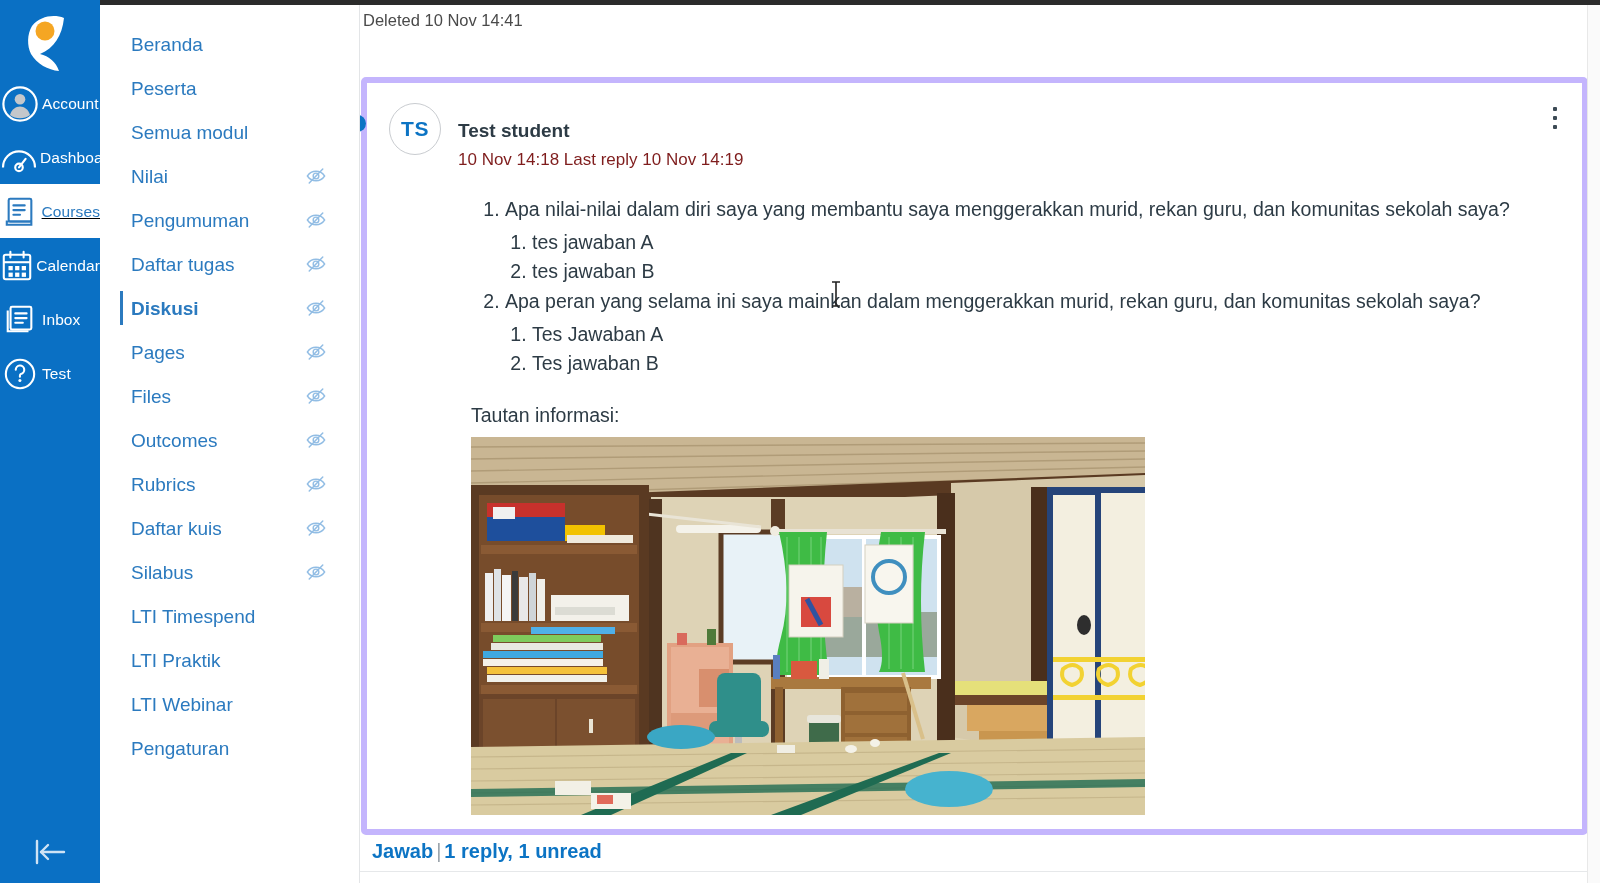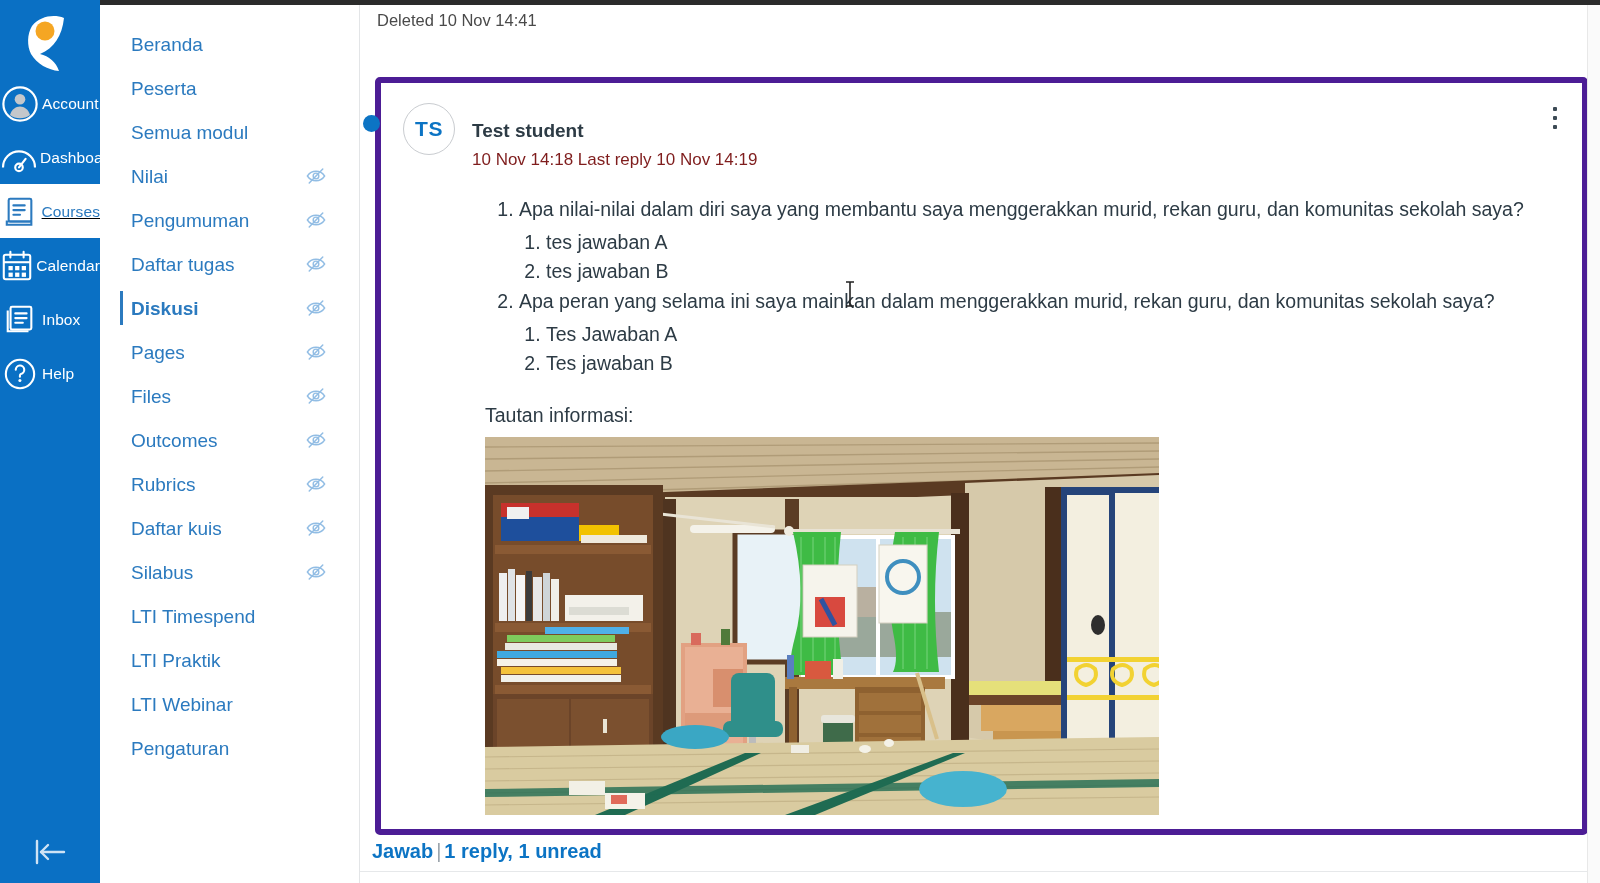--- a/index.html
+++ b/index.html
@@ -50,37 +50,37 @@
   }
   .cnav-label { font-size:19px; color:#2b7abf; line-height:1; white-space:nowrap; }
   .cnav-item.active .cnav-label { font-weight:bold; color:#2b7abf; }
   .cnav-item.active::before {
     content:""; position:absolute; left:20px; top:5px; bottom:5px; width:3px; background:#2b7abf;
   }
   .eye-off { width:22px; height:22px; flex:0 0 22px; opacity:.85; }
 
   
   .content {
-    position:absolute; top:0; left:355px; right:0; height:883px;
+    position:absolute; top:0; left:341px; right:0; height:883px;
     background:#ffffff; overflow:hidden;
   }
   .deleted-note {
     font-size:16.5px; color:#4a4a4a; padding:11px 0 0 22px; line-height:1.2;
   }
 
   .entry-wrap { position:relative; margin:46px 12px 0 10px; }
 
   .unread-dot {
     position:absolute; left:-2px; top:38px; width:17px; height:17px;
     border-radius:50%; background:#0c74c4; z-index:5;
   }
 
   .entry-card {
     position:relative; margin-left:10px;
-    border:6px solid #4c1d95; border-radius:5px;
+    border:6px solid #c4b5fd; border-radius:5px;
     background:#ffffff; padding:18px 22px 14px 22px; min-height:0;
   }
 
   .entry-head { display:flex; align-items:flex-start; gap:17px; }
   .avatar {
     width:52px; height:52px; border-radius:50%; border:1.5px solid #c9ccd0;
     display:flex; align-items:center; justify-content:center;
     font-size:21px; font-weight:bold; color:#0c74c4; flex:0 0 52px;
     background:#fff; letter-spacing:.5px; margin-top:2px;
   }
@@ -209,21 +209,21 @@
     </a>
 
     <a class="gnav-item">
       <span class="gicon">
         <svg viewBox="0 0 36 36" width="34" height="34">
           <circle cx="18" cy="18" r="15" fill="none" stroke="#ffffff" stroke-width="2.2"></circle>
           <path d="M13.5 13.5a4.5 4.5 0 1 1 5.4 4.4c-.9.3-1 1-1 2.1v.8" fill="none" stroke="#ffffff" stroke-width="2.2" stroke-linecap="round"></path>
           <circle cx="17.9" cy="25" r="1.6" fill="#ffffff"></circle>
         </svg>
       </span>
-      <span class="glabel">Help</span>
+      <span class="glabel">Test</span>
     </a>
 
     <div class="gnav-spacer"></div>
 
     <div class="collapse-btn">
       <svg viewBox="0 0 40 26" width="40" height="26">
         <path d="M7 2v22" stroke="#cfe3f5" stroke-width="2.4" stroke-linecap="round"></path>
         <path d="M34 13H11" stroke="#cfe3f5" stroke-width="2.4" stroke-linecap="round"></path>
         <path d="M18 6l-7 7 7 7" fill="none" stroke="#cfe3f5" stroke-width="2.4" stroke-linecap="round" stroke-linejoin="round"></path>
       </svg>

